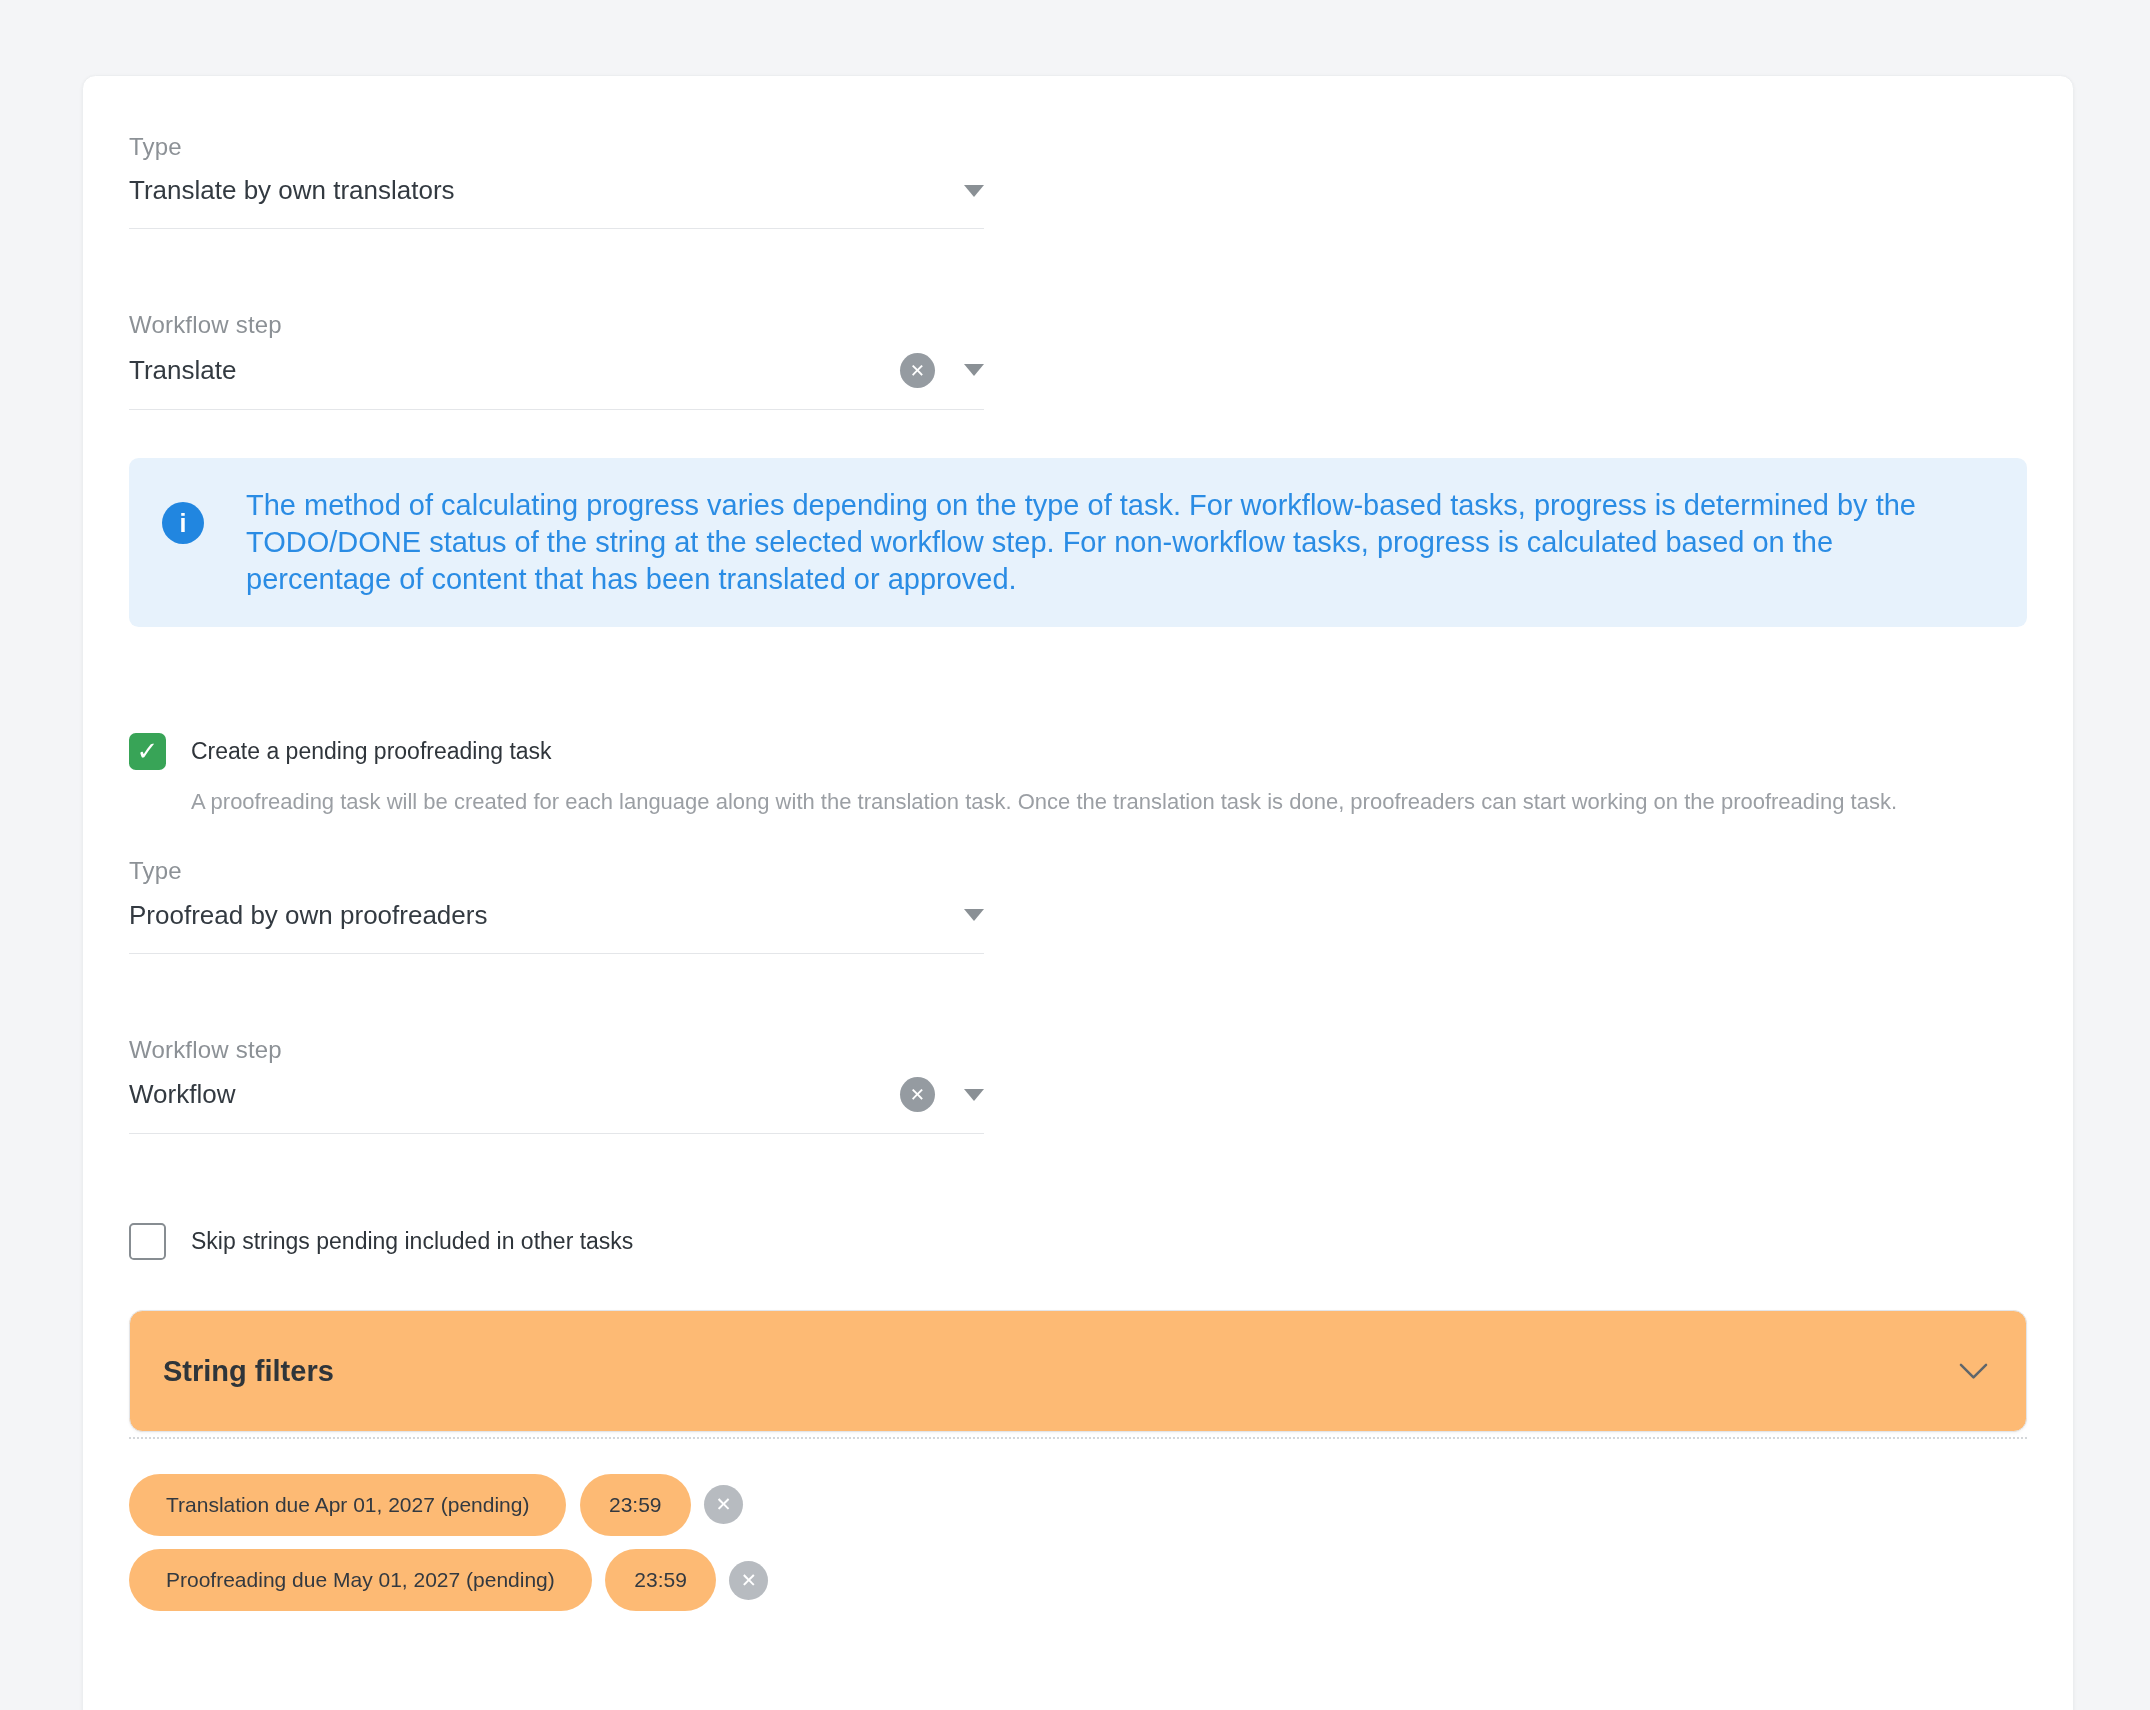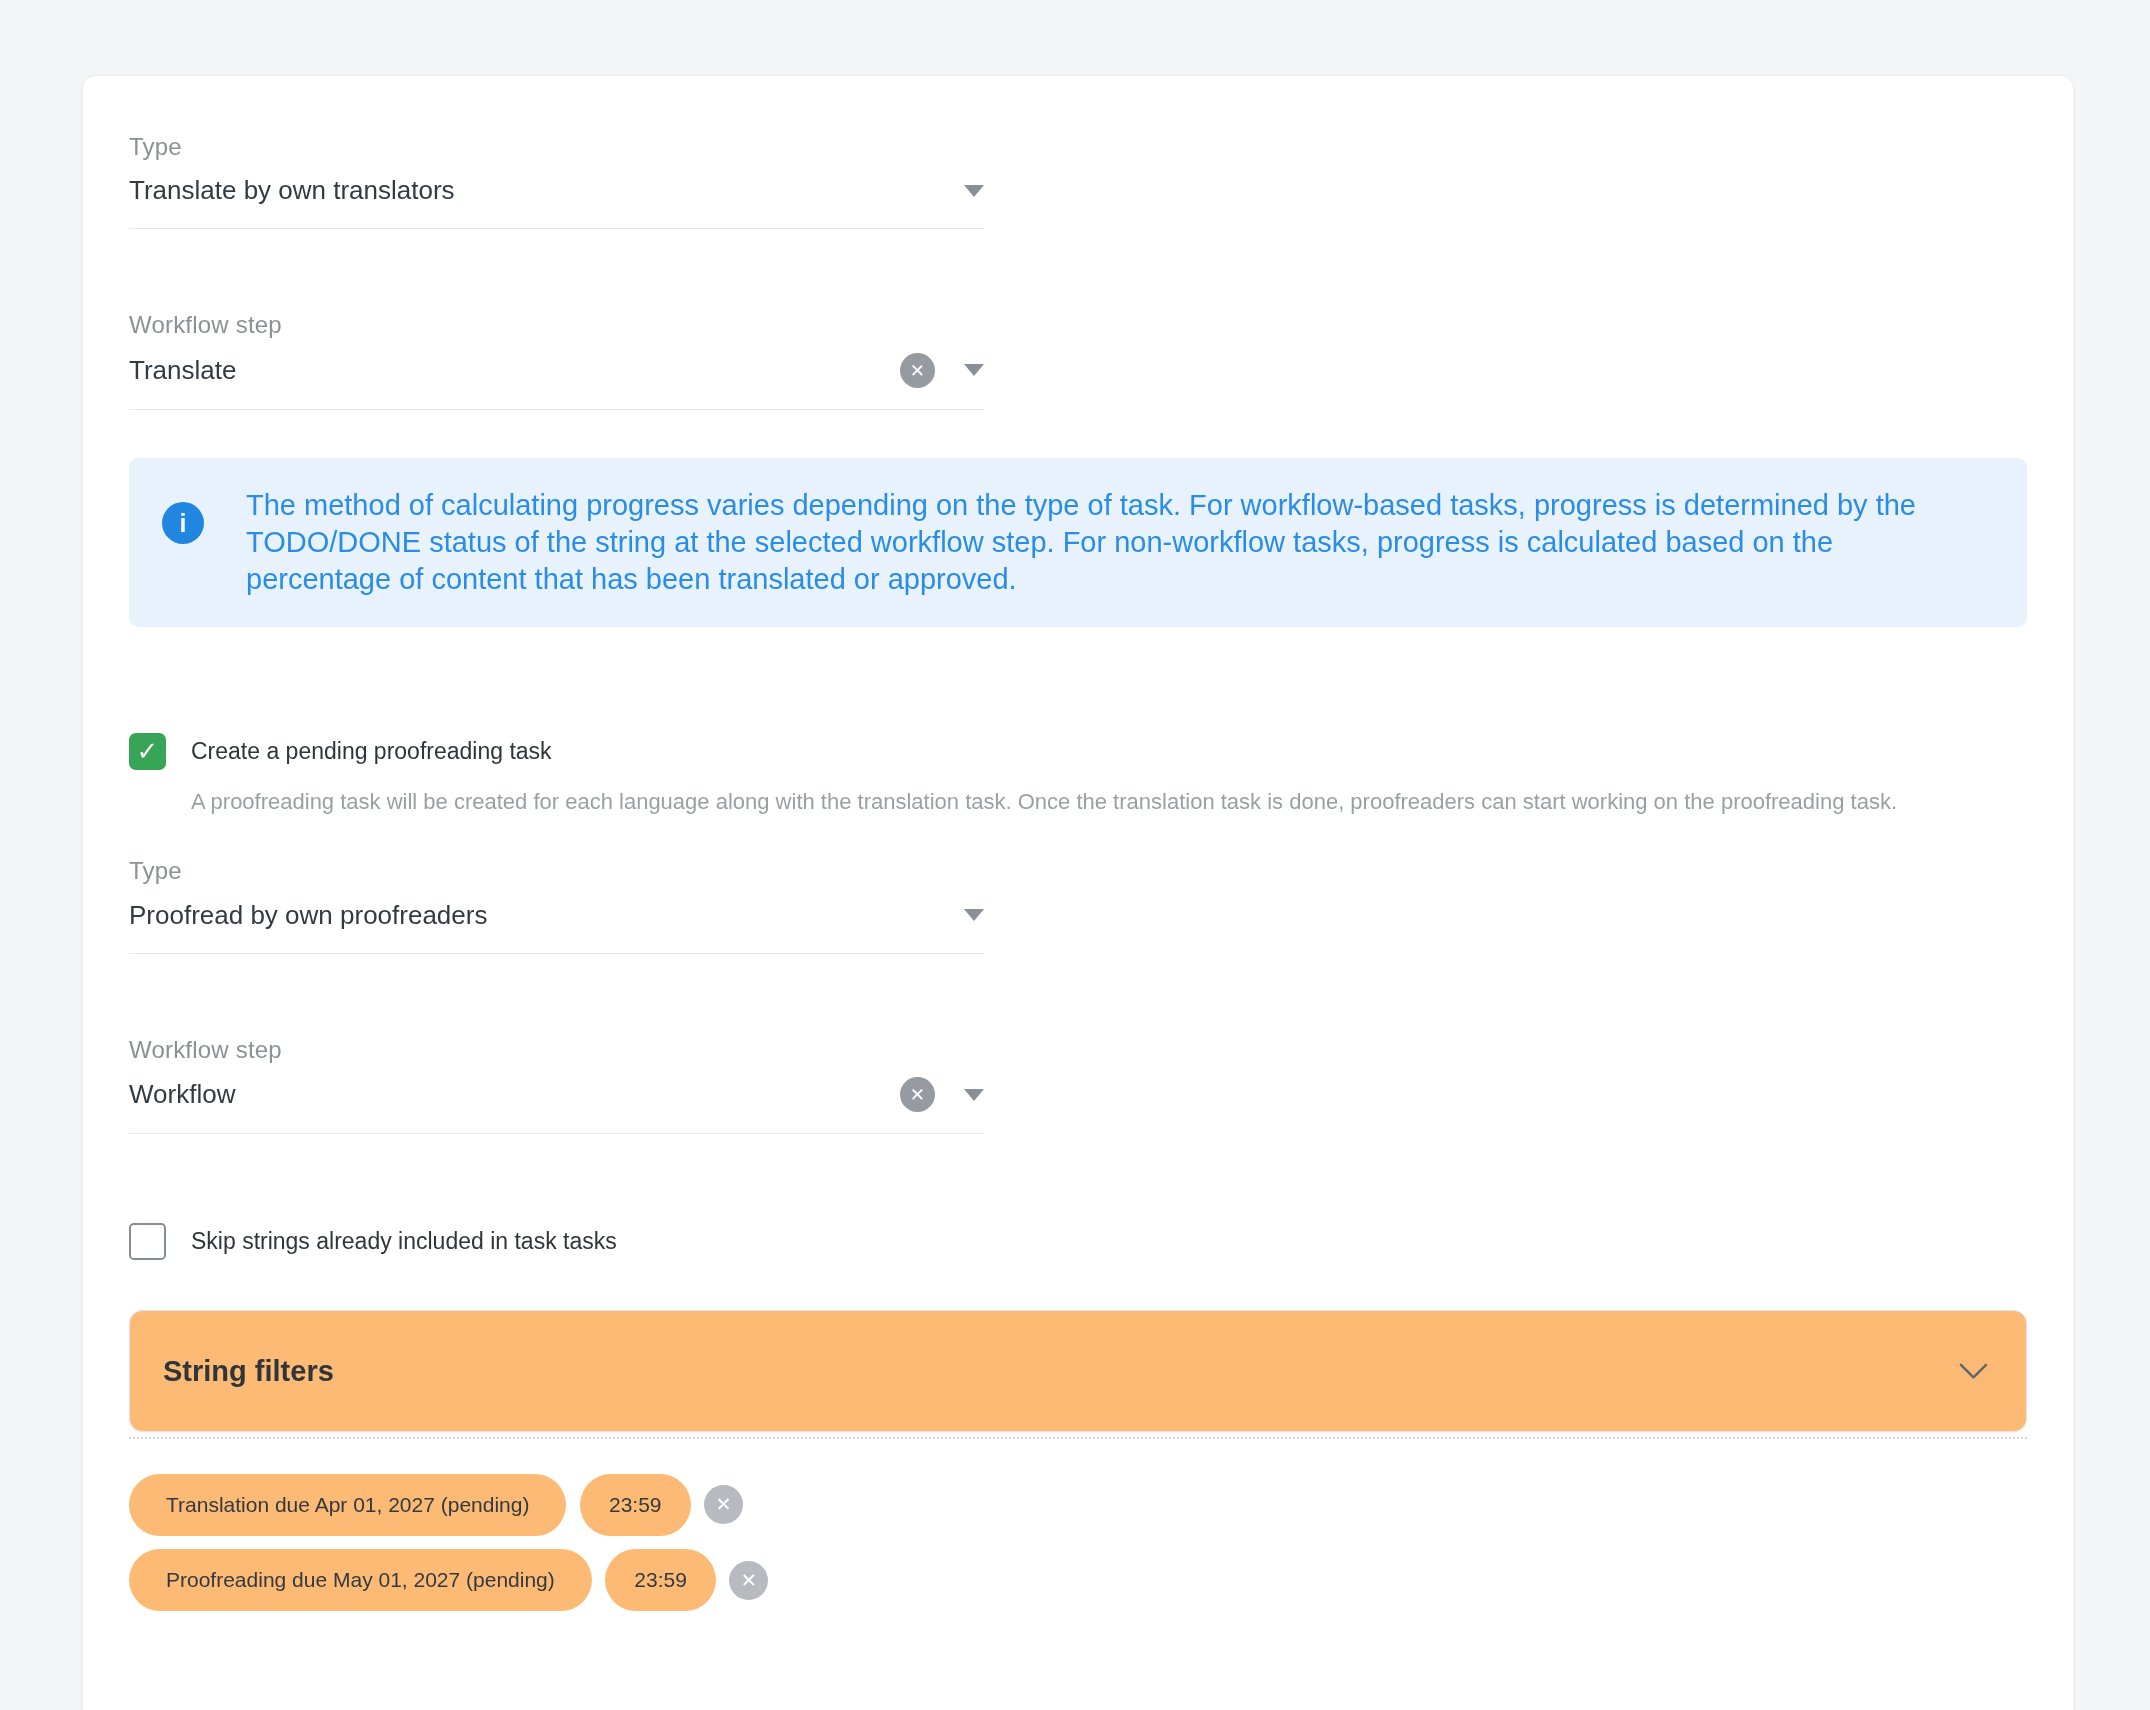--- a/index.html
+++ b/index.html
@@ -179,21 +179,21 @@
       <div class="flabel">Workflow step</div>
       <div class="vrow">
         <span class="fvalue">Workflow</span>
         <span class="clear-circle">✕</span>
         <span class="caret"></span>
       </div>
     </div>
 
     <div class="cbrow mt-cb2">
       <span class="cb unchecked"></span>
-      <span class="cblabel">Skip strings already included in task tasks</span>
+      <span class="cblabel">Skip strings pending included in other tasks</span>
     </div>
 
     <div class="panel">
       <span class="panel-title">String filters</span>
       <svg class="chev-svg" width="31" height="19.3" viewBox="0 0 32 20">
         <polyline points="3,3 16,16 29,3" fill="none" stroke="#60666b" stroke-width="2.6" stroke-linecap="round" stroke-linejoin="round"></polyline>
       </svg>
     </div>
     <div class="dotted-sep"></div>
 

